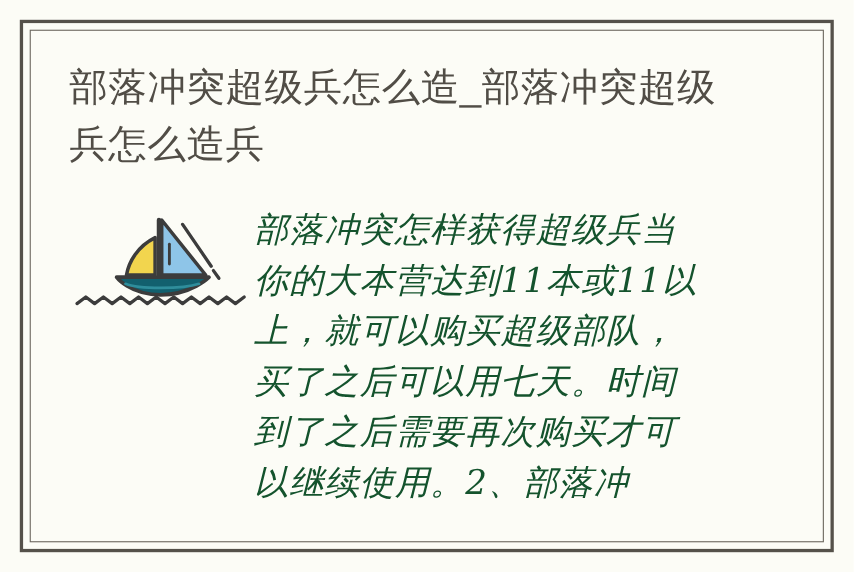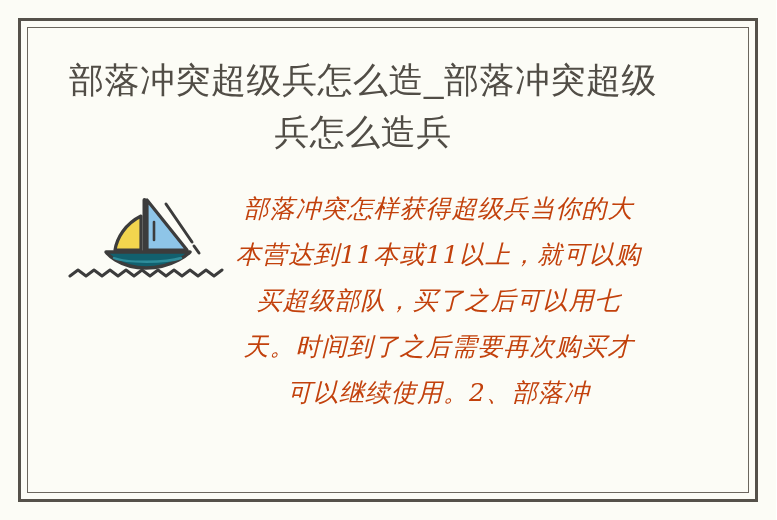--- a/index.html
+++ b/index.html
@@ -14,21 +14,20 @@
     font-family: "Liberation Sans", "DejaVu Sans", sans-serif;
   }
 
   
   .card {
     position: relative;
     width: 776px;
     height: 520px;
     background: #fcfcf6;
     box-sizing: border-box;
-    text-align: center;
   }
 
   
   .frame-outer {
     position: absolute;
     left: 18px;
     top: 18px;
     right: 18px;
     bottom: 18px;
     border: 3px solid #55514a;
@@ -84,22 +83,22 @@
     display: flex;
     justify-content: center;
   }
 
   .thumb svg {
     display: block;
   }
 
   .body-text {
     flex: 1 1 auto;
-    color: #c2410c;
-    font-size: 25px;
+    color: #14532d;
+    font-size: 31px;
     line-height: 46px;
     letter-spacing: 1px;
     max-width: 415px;
     word-break: break-all;
     font-family: "DejaVu Serif", "Liberation Serif", serif;
     font-style: italic;
     font-weight: 400;
   }
 </style>
 </head>

